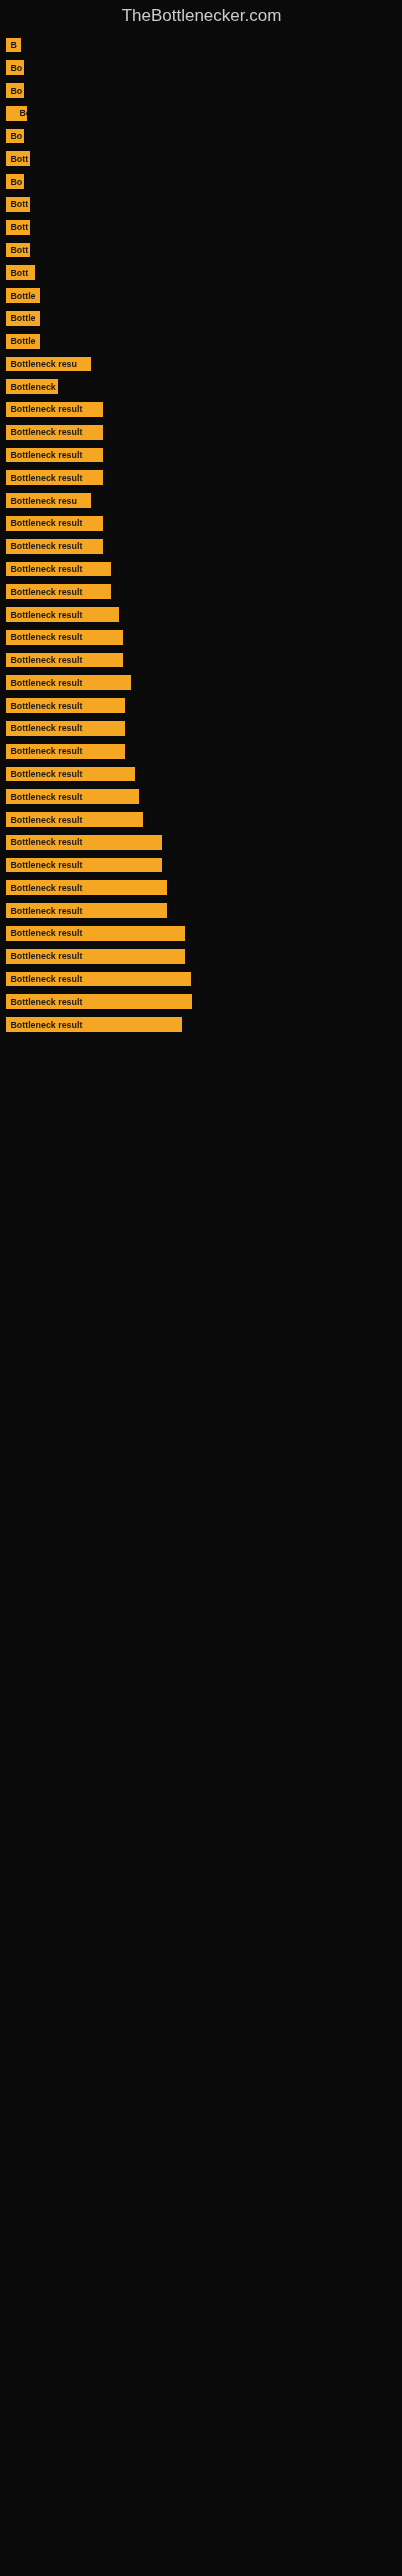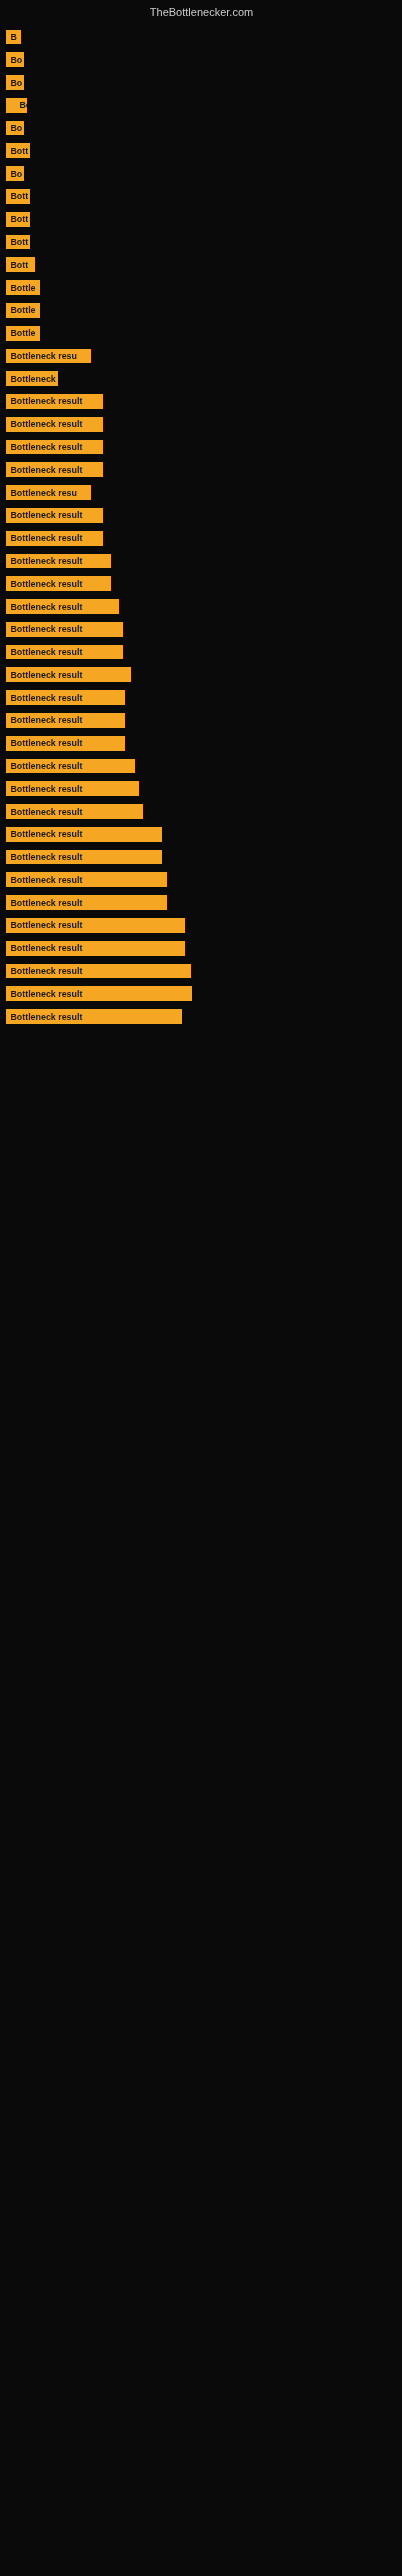--- a/index.html
+++ b/index.html
@@ -12,21 +12,21 @@
       background-color: #0a0a0a;
       width: 403px;
       min-height: 2576px;
       font-family: Arial, sans-serif;
       position: relative;
     }
 
     .site-title {
       text-align: center;
       color: #cccccc;
-      font-size: 11px;
+      font-size: 17px;
       padding: 6.4px 0 3.2px 0;
       font-weight: normal;
     }
 
     .items-container {
       padding: 8px 6.4px;
       display: flex;
       flex-direction: column;
       gap: 0px;
     }

